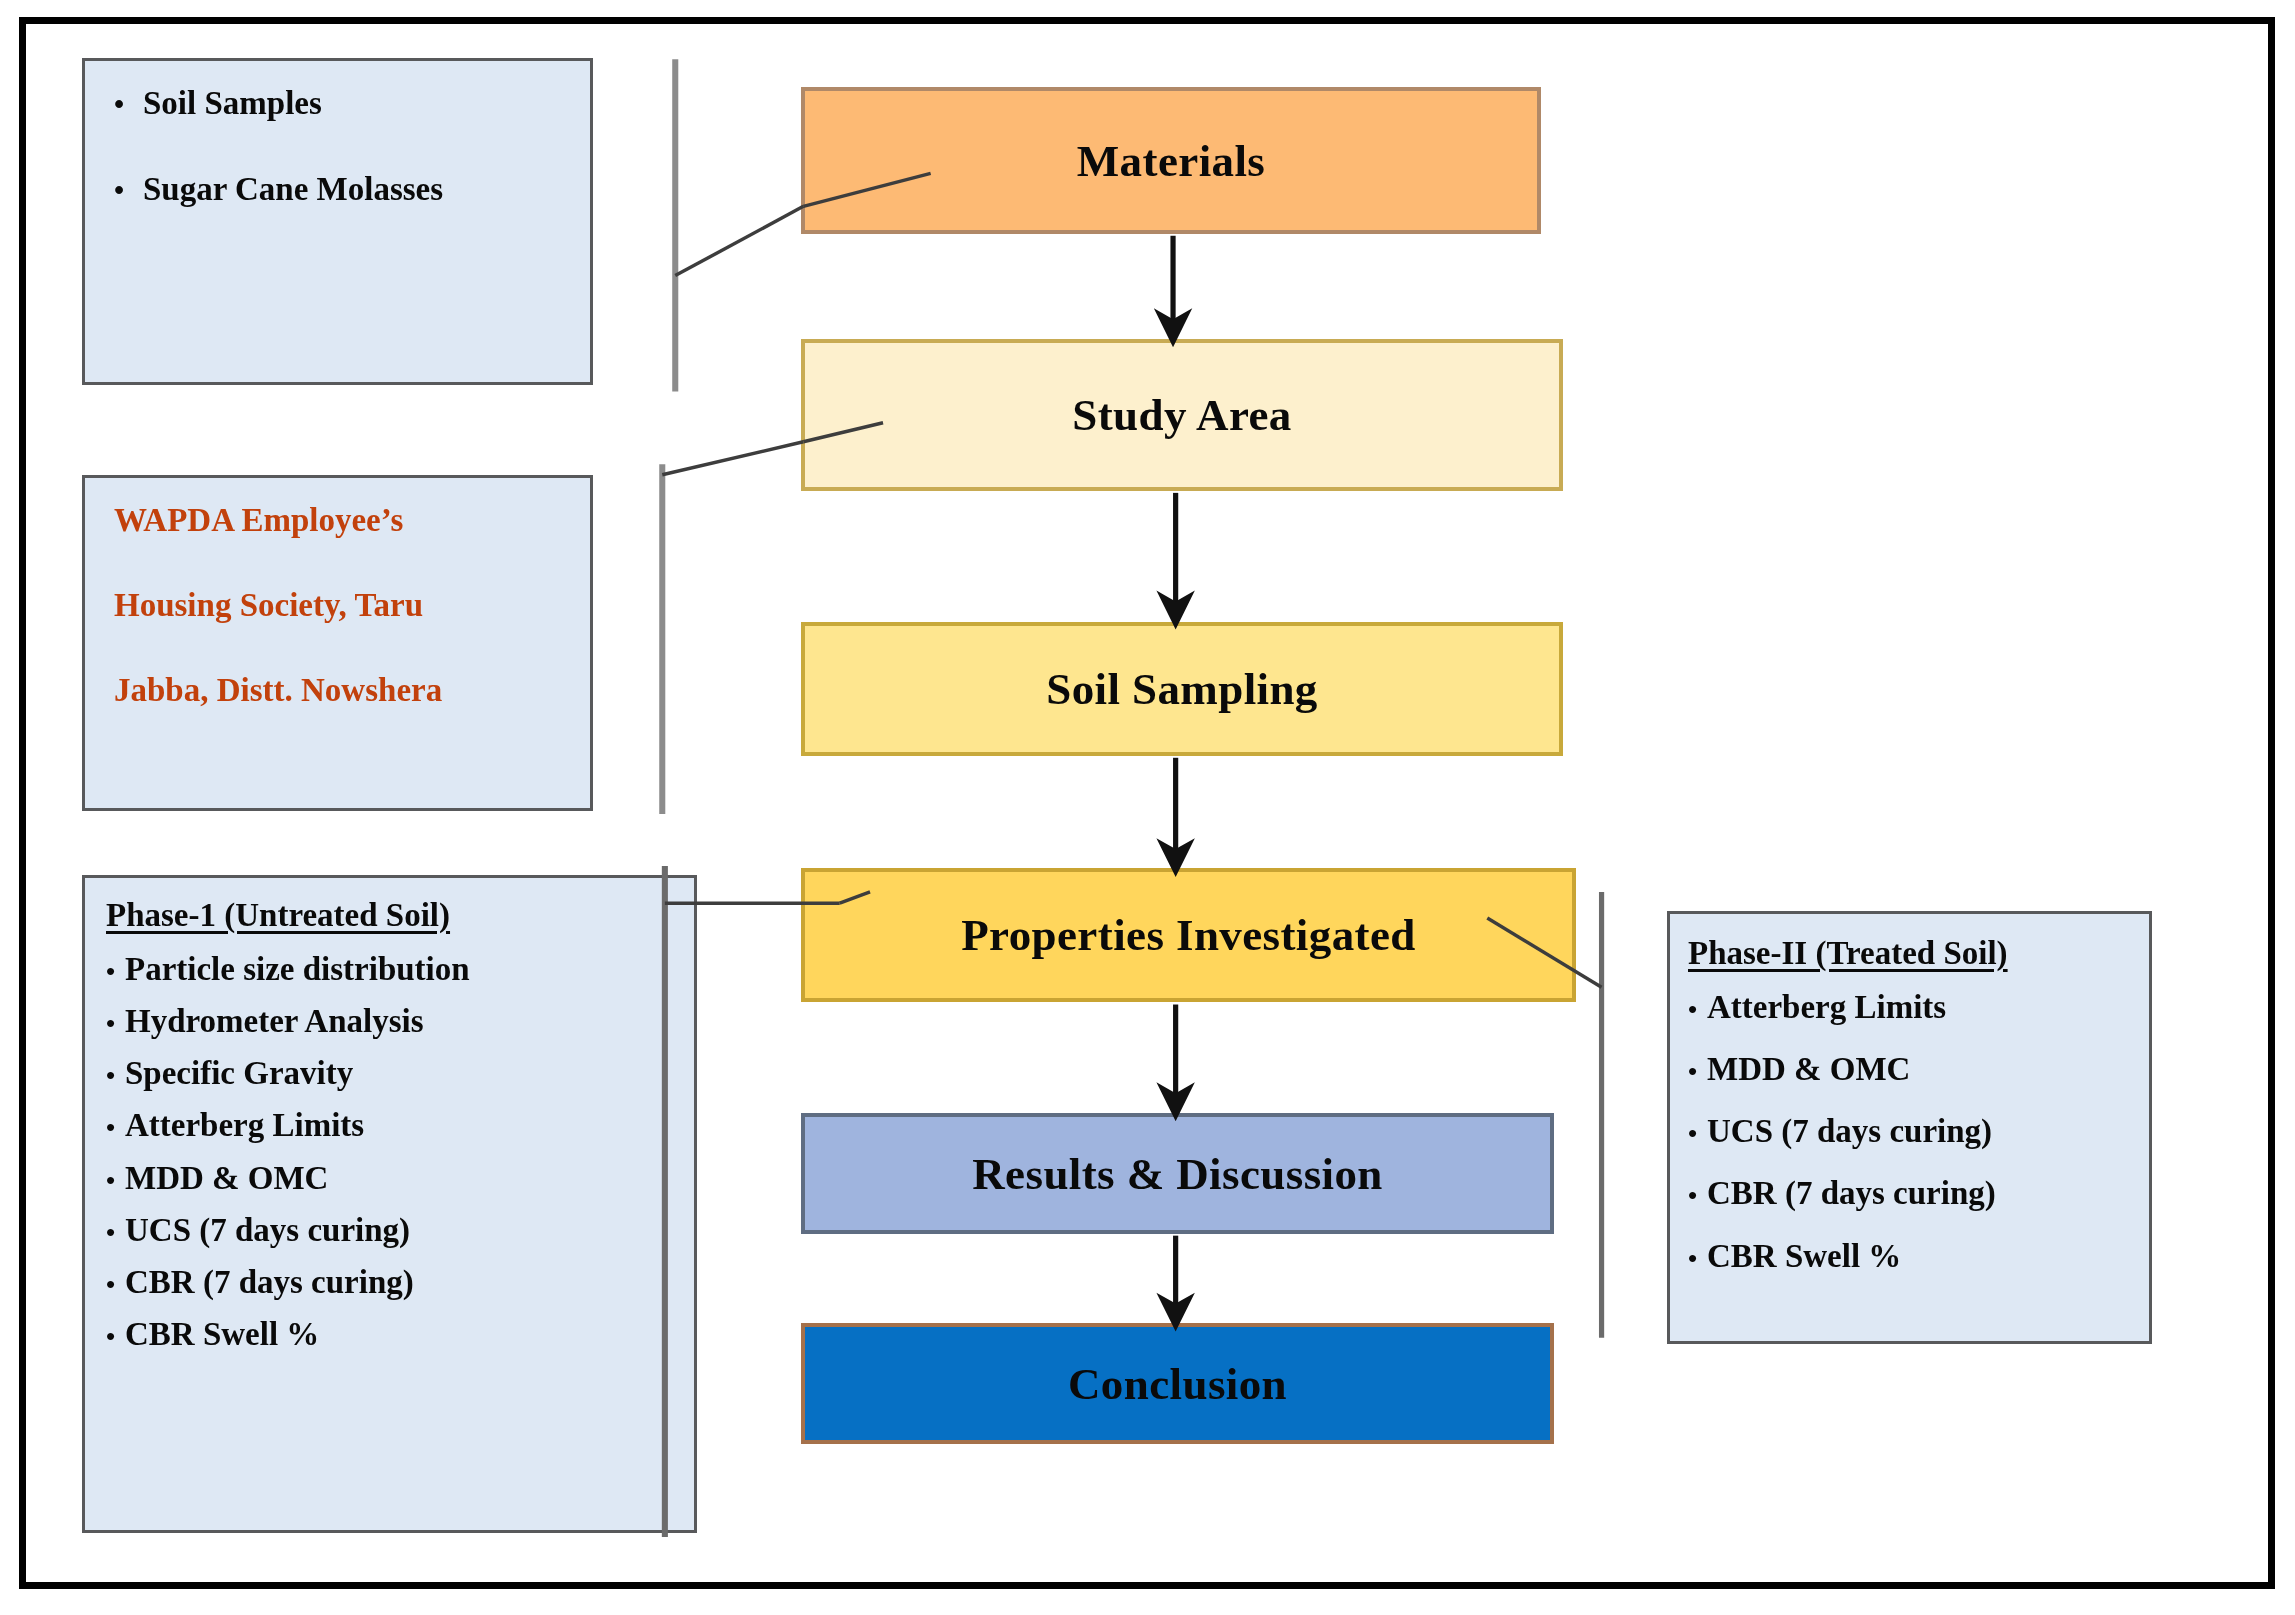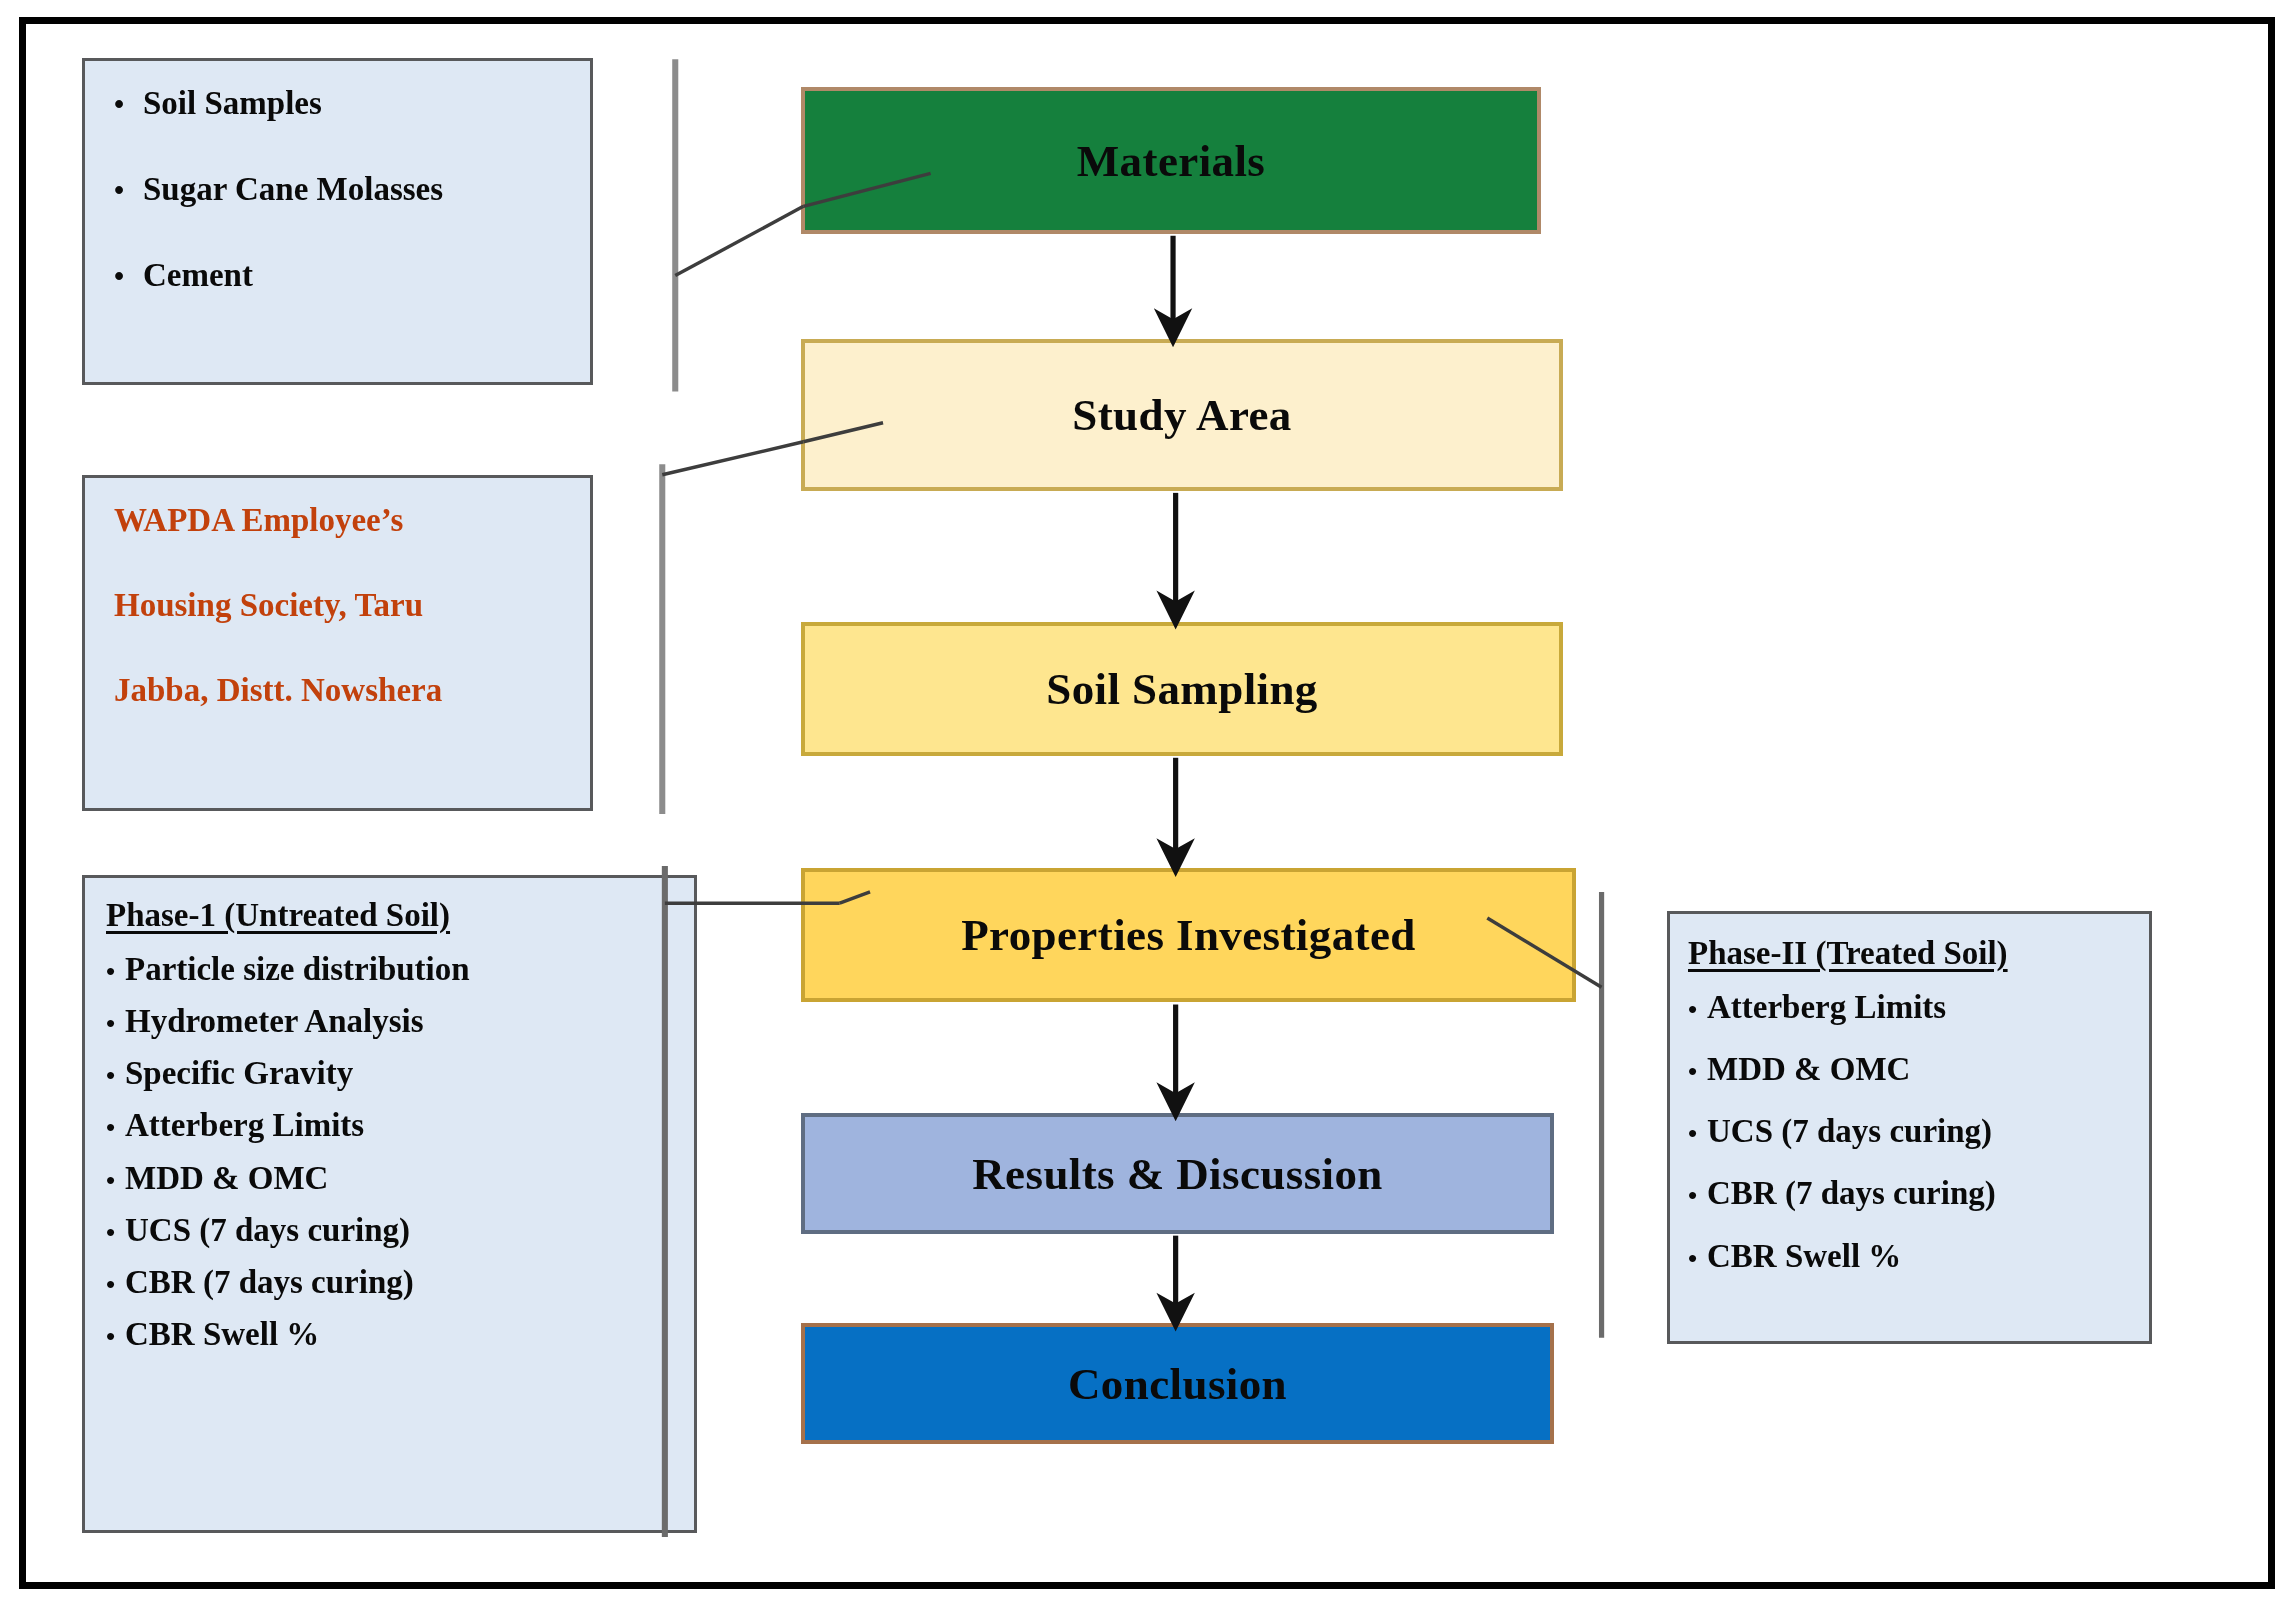--- a/index.html
+++ b/index.html
@@ -97,21 +97,21 @@
     box-sizing: border-box;
   }
   .flow-box .label {
     font-size: 45px;
     font-weight: bold;
     color: #0a0a0a;
     letter-spacing: 0.4px;
     white-space: nowrap;
   }
   #box-materials {
-    background: #15803d;
+    background: #fdba74;
     border: 4.3px solid #b08968;
     text-align: center;
   }
   #box-study-area {
     background: #fdf0cd;
     border: 4.3px solid #c8ab54;
   }
   #box-soil-sampling {
     background: #fee68f;
     border: 4.3px solid #c8a93b;
@@ -142,21 +142,20 @@
 <body>
 
 <div id="canvas">
 
   <div id="outer-frame" class="abs"></div>
 
   <div id="materials-info" class="abs info-box" style="left:82px; top:58px; width:511px; height:327px;">
     <ul>
       <li><span class="bullet">•</span><span>Soil Samples</span></li>
       <li><span class="bullet">•</span><span>Sugar Cane Molasses</span></li>
-      <li><span class="bullet">•</span><span>Cement</span></li>
     </ul>
   </div>
 
   <div id="study-area-info" class="abs info-box" style="left:82px; top:475px; width:511px; height:336px;">
     <p>WAPDA Employee’s</p>
     <p>Housing Society, Taru</p>
     <p>Jabba, Distt. Nowshera</p>
   </div>
 
   <div id="phase1-box" class="abs info-box phase-box" style="left:82px; top:875px; width:615px; height:658px;">

